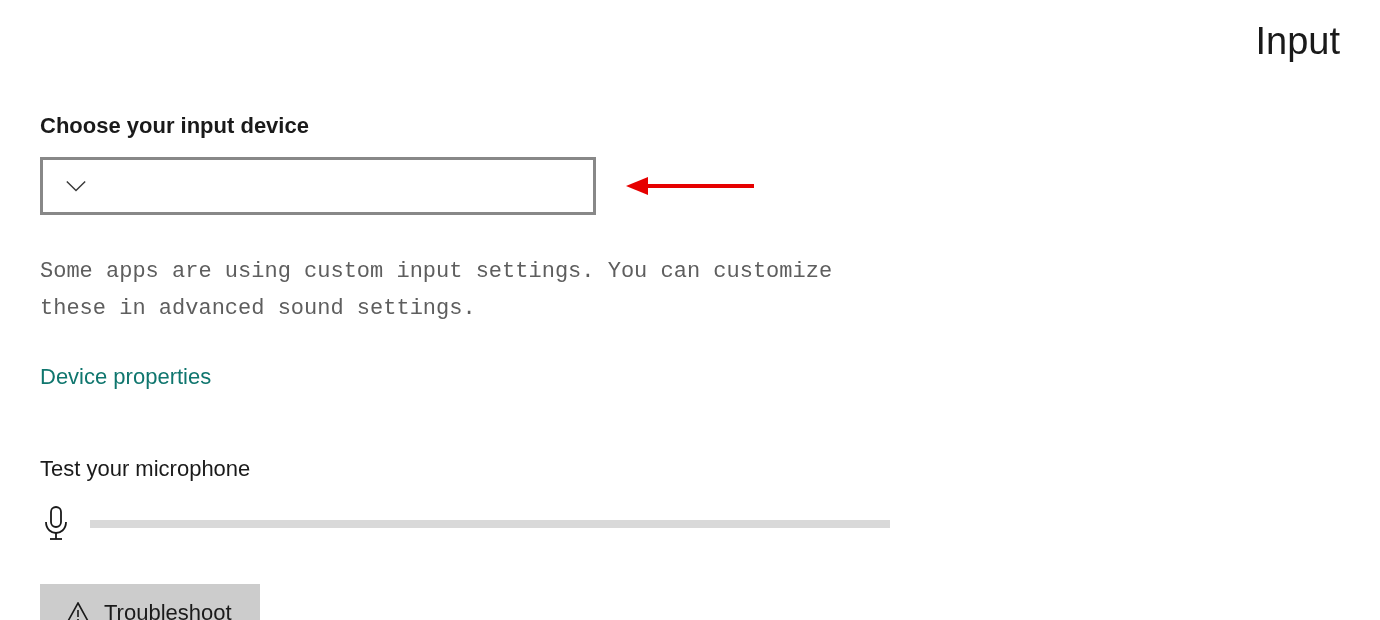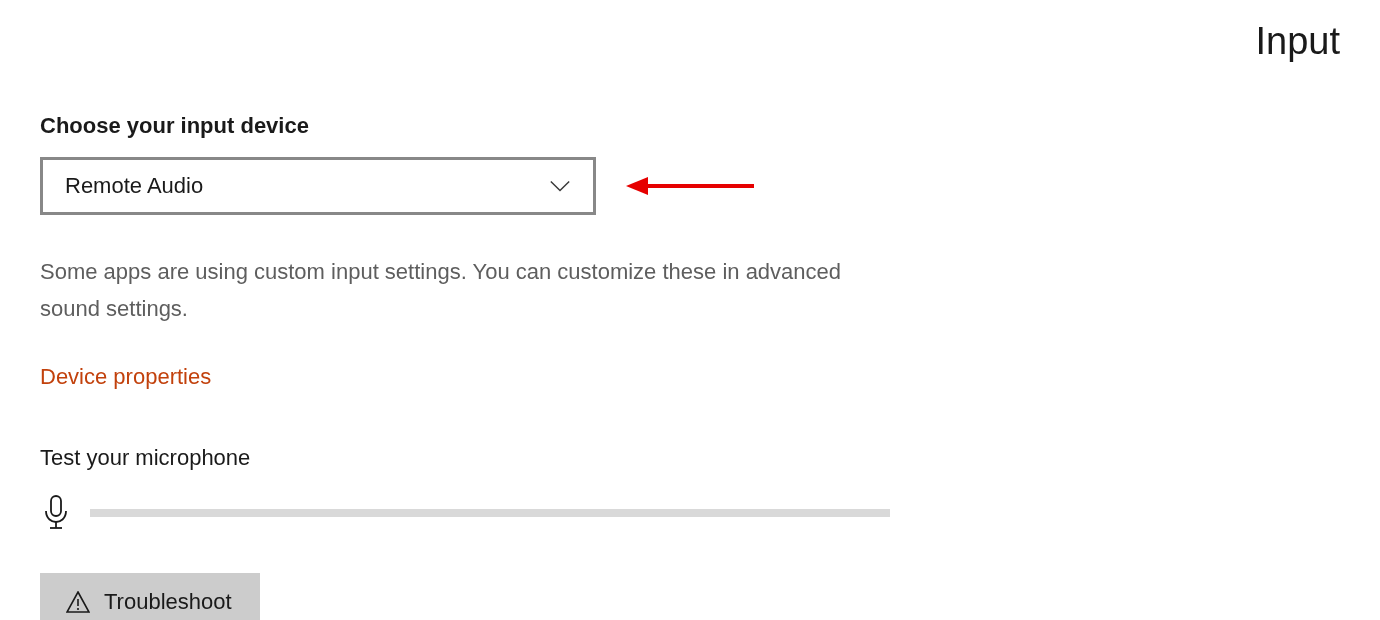--- a/index.html
+++ b/index.html
@@ -67,33 +67,35 @@
     .arrow-annotation svg {
       width: 130px;
       height: 30px;
     }
     .description-text {
       font-size: 22px;
       color: #5e5e5e;
       line-height: 1.7;
       max-width: 820px;
       margin-bottom: 36px;
+      font-family: Liberation Mono, monospace;
     }
     .link {
       font-size: 22px;
-      color: #c2410c;
+      color: #0f766e;
       cursor: pointer;
       margin-bottom: 55px;
       display: inline-block;
     }
     .test-label {
       font-size: 22px;
       color: #1a1a1a;
       font-weight: 400;
       margin-bottom: 22px;
+      margin-top: 11px;
     }
     .mic-row {
       display: flex;
       align-items: center;
       gap: 18px;
       margin-bottom: 40px;
     }
     .mic-icon {
       width: 32px;
       height: 40px;
@@ -138,21 +140,20 @@
 <body>
 
 
 
 <h1 class="section-title">Input</h1>
 
 <div class="field-label">Choose your input device</div>
 
 <div class="dropdown-row">
   <div class="dropdown">
-    <span class="dropdown-text">Remote Audio</span>
     <span class="chevron-down">
       <svg viewBox="0 0 24 14">
         <polyline points="2,2 12,12 22,2" fill="none" stroke="#3a3a3a" stroke-width="1.6"></polyline>
       </svg>
     </span>
   </div>
   <div class="arrow-annotation">
     <svg viewBox="0 0 130 30">
       <line x1="128" y1="15" x2="18" y2="15" stroke="#e60000" stroke-width="4"></line>
       <polygon points="0,15 22,6 22,24" fill="#e60000"></polygon>

